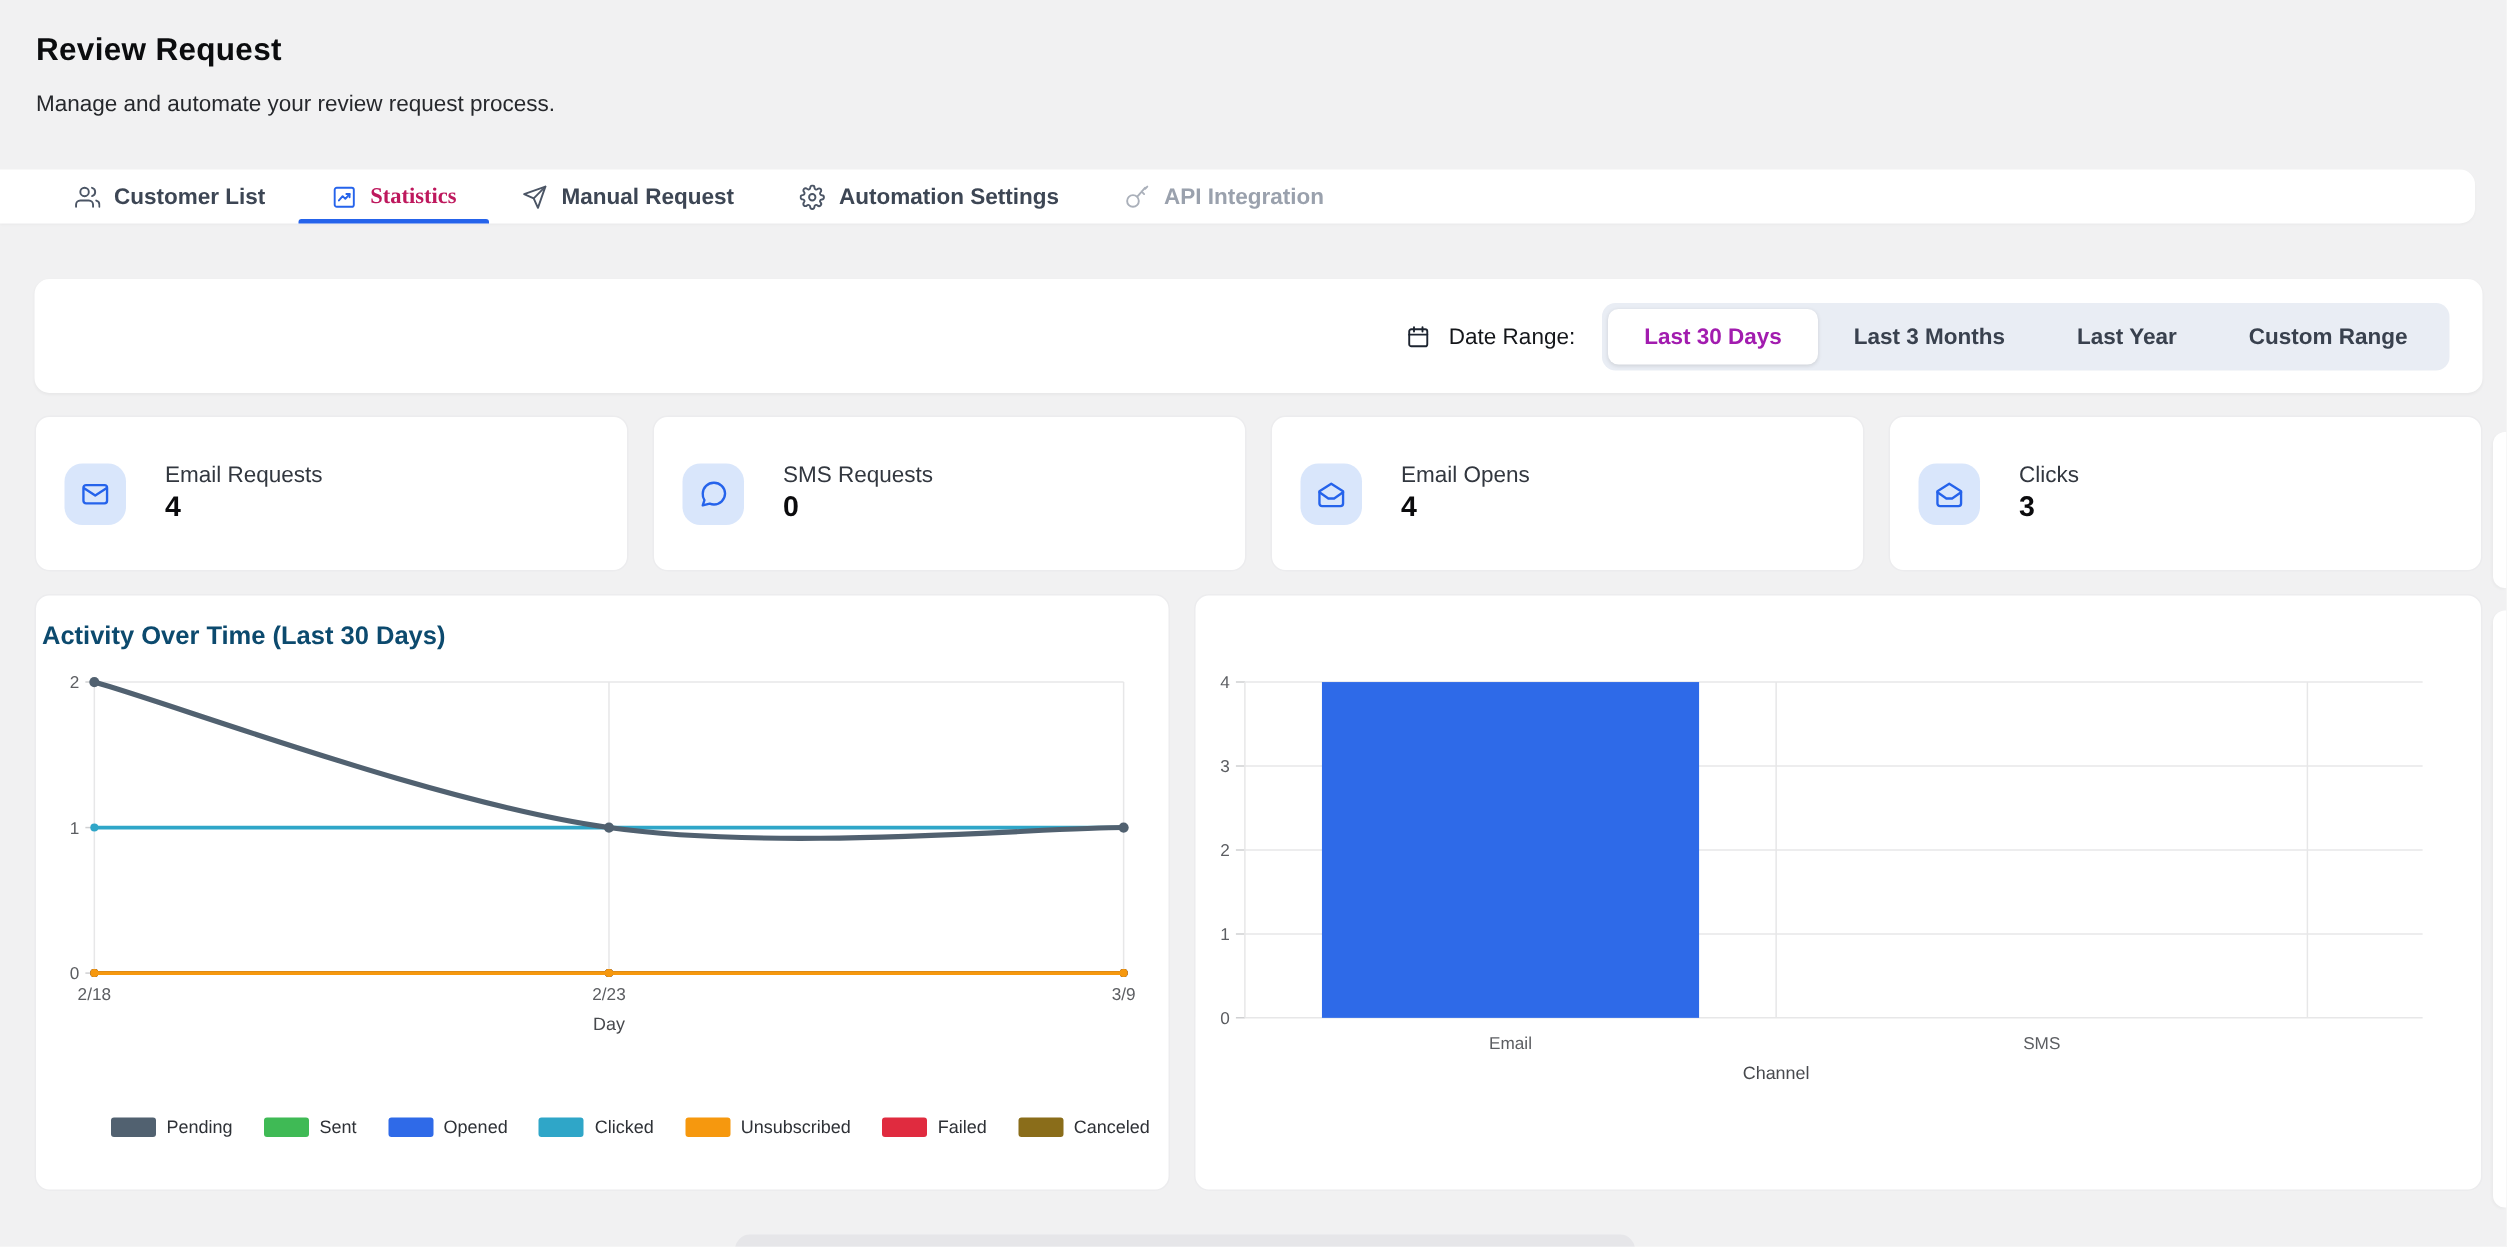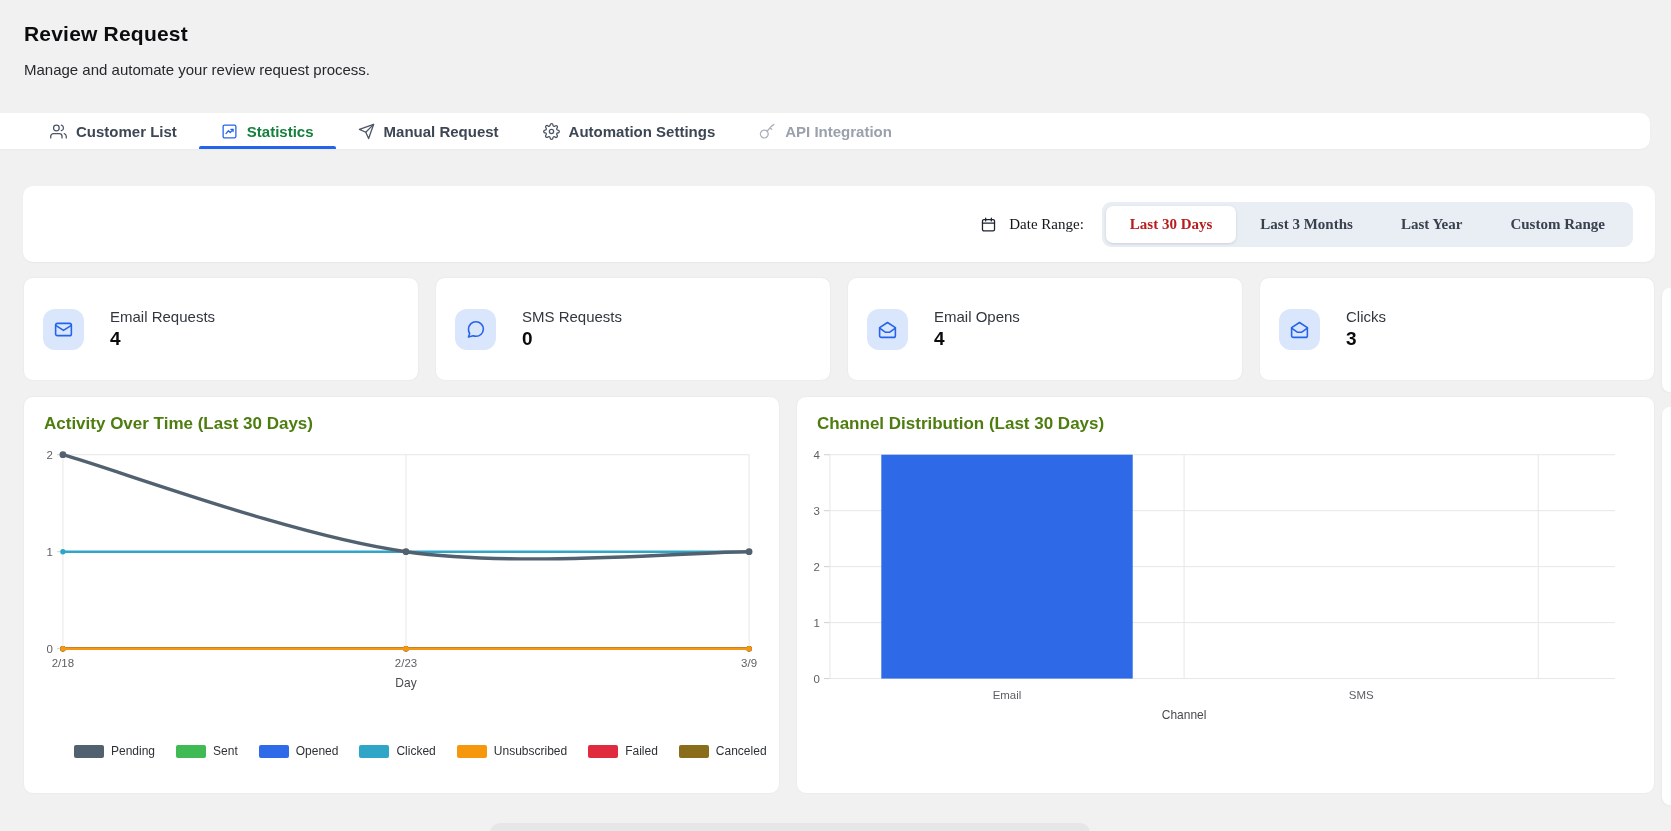--- a/index.html
+++ b/index.html
@@ -17,43 +17,43 @@
     margin-top:35px; width:1650px; height:36px; background:#ffffff;
     border-radius:0 10px 10px 0; display:flex; align-items:stretch;
     padding-left:28px; box-shadow:0 1px 2px rgba(0,0,0,.03);
   }
   .tab {
     position:relative; display:flex; align-items:center; gap:9px;
     padding:0 22px; font-size:15px; font-weight:700; color:#3d4654; cursor:pointer;
     white-space:nowrap;
   }
   .tab .ticon { display:flex; color:#4b5565; }
-  .tab.active { color:#15803d; }
+  .tab.active { color:#be185d;font-family:Liberation Serif, serif; }
   .tab.active .ticon { color:#2563eb; }
   .tab.active::after {
     content:""; position:absolute; left:0; right:0; bottom:0; height:3px;
     background:#2563eb; border-radius:2px 2px 0 0;
   }
   .tab.disabled { color:#9aa1ad; }
   .tab.disabled .ticon { color:#aab0ba; }
 
   .main { margin:0 16px 0 23px; }
   .date-card {
     margin-top:37px; height:76px; background:#fff; border-radius:10px;
     display:flex; align-items:center; justify-content:flex-end;
-    padding-right:22px; box-shadow:0 1px 2px rgba(0,0,0,.04);font-family:Liberation Serif, serif;
+    padding-right:22px; box-shadow:0 1px 2px rgba(0,0,0,.04);
   }
   .cal { display:flex; color:#1d2430; }
   .date-label { font-size:15px; font-weight:500; color:#14161a; margin:0 18px 0 12px; }
   .segmented { background:#e9edf4; border-radius:9px; padding:4px; display:flex; }
   .seg-opt {
     padding:0 24px; height:37px; line-height:37px; font-size:15px; font-weight:700;
     color:#39414e; border-radius:7px; cursor:pointer; white-space:nowrap;
   }
-  .seg-opt.active { background:#fff; color:#b91c1c; box-shadow:0 1px 3px rgba(0,0,0,.12); }
+  .seg-opt.active { background:#fff; color:#a21caf; box-shadow:0 1px 3px rgba(0,0,0,.12); }
 
   .stats-row { margin-top:15px; display:flex; gap:16px; }
   .stat-card {
     flex:1; height:104px; background:#fff; border-radius:10px;
     border:1px solid #ececee; display:flex; align-items:center; padding-left:19px;
   }
   .stat-icon {
     width:41px; height:41px; border-radius:12px; background:#d9e6fb; color:#2563eb;
     display:flex; align-items:center; justify-content:center; flex:none;
   }
@@ -61,21 +61,21 @@
   .stat-label { font-size:15px; color:#32373f; }
   .stat-value { font-size:19px; font-weight:700; color:#0b0b0d; margin-top:3px; }
 
   .charts-row { margin-top:15px; display:flex; gap:16px; }
   .chart-card {
     position:relative; height:398px; background:#fff; border-radius:10px;
     border:1px solid #ececee;
   }
   .chart-card.left { width:757px; flex:none; }
   .chart-card.right { flex:1; }
-  .chart-title { position:absolute; left:20px; top:17px; font-size:17px; font-weight:700; color:#4d7c0f; }
+  .chart-title { position:absolute; left:4px; top:17px; font-size:17px; font-weight:700; color:#0c4a6e; }
   svg.chart { position:absolute; left:0; top:0; width:100%; height:100%; }
   .tick-label { font-size:11.5px; fill:#5c5e62; font-family:"Liberation Sans", sans-serif; }
   .axis-title { font-size:12px; fill:#47494d; font-family:"Liberation Sans", sans-serif; }
 
   .legend { position:absolute; left:50px; top:347px; display:flex; align-items:center; gap:21px; }
   .legend-item { display:flex; align-items:center; gap:7px; cursor:pointer; }
   .legend-swatch { width:30px; height:13px; border-radius:2px; flex:none; }
   .legend-label { font-size:12px; color:#2e3136; white-space:nowrap; }
 
   .sliver {
@@ -291,21 +291,20 @@
               <span class="legend-swatch" style="background:#e02b3f"></span>
               <span class="legend-label">Failed</span>
             </div>
             <div class="legend-item">
               <span class="legend-swatch" style="background:#8a6d1a"></span>
               <span class="legend-label">Canceled</span>
             </div>
           </div>
       </div>
       <div class="chart-card right">
-        <div class="chart-title">Channel Distribution (Last 30 Days)</div>
         <svg class="chart" id="bar-chart" viewBox="0 0 859 398" preserveAspectRatio="none">
             <line x1="33" x2="820" y1="283" y2="283" stroke="#e7e7e8" stroke-width="1"></line>
             <line x1="27" x2="33" y1="283" y2="283" stroke="#cfd0d2" stroke-width="1"></line>
             <text x="23" y="287" text-anchor="end" class="tick-label">0</text>
             <line x1="33" x2="820" y1="226.75" y2="226.75" stroke="#e7e7e8" stroke-width="1"></line>
             <line x1="27" x2="33" y1="226.75" y2="226.75" stroke="#cfd0d2" stroke-width="1"></line>
             <text x="23" y="230.75" text-anchor="end" class="tick-label">1</text>
             <line x1="33" x2="820" y1="170.5" y2="170.5" stroke="#e7e7e8" stroke-width="1"></line>
             <line x1="27" x2="33" y1="170.5" y2="170.5" stroke="#cfd0d2" stroke-width="1"></line>
             <text x="23" y="174.5" text-anchor="end" class="tick-label">2</text>

